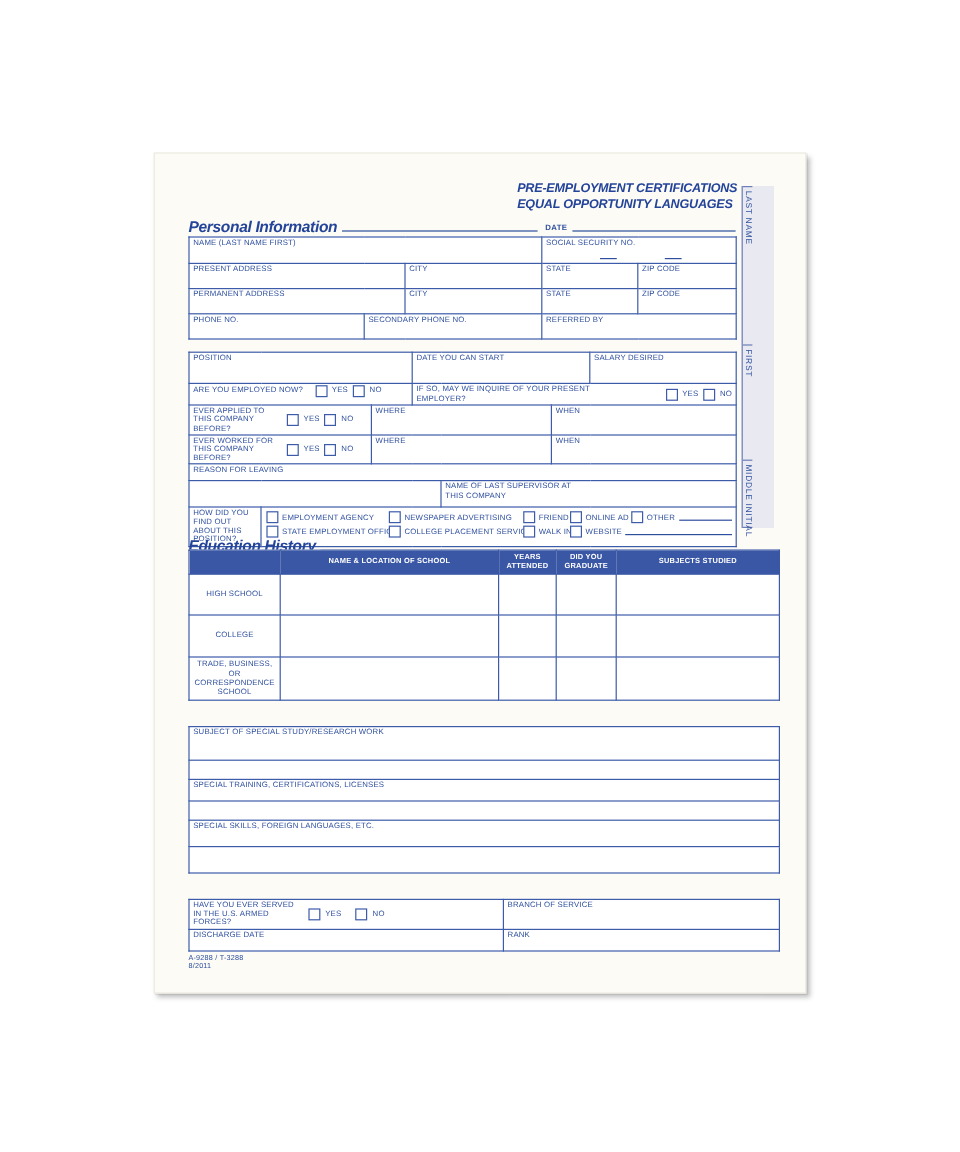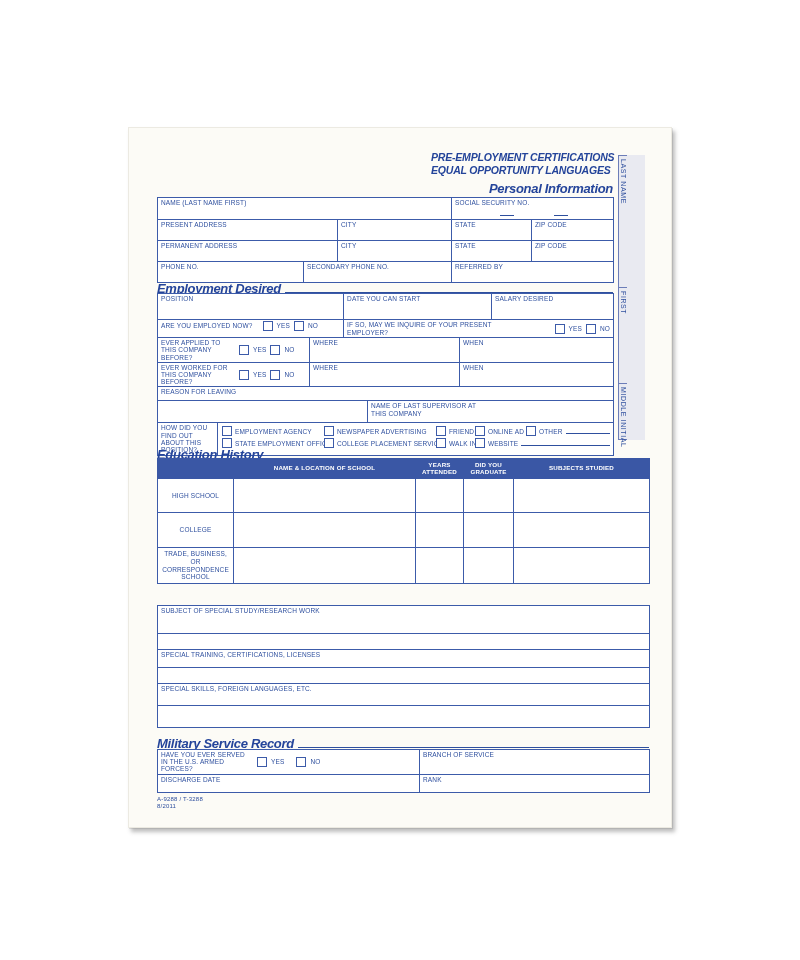--- a/index.html
+++ b/index.html
@@ -106,21 +106,21 @@
     <div class="strip">
       <div class="tick" style="top:0;"></div>
       <div class="tick" style="top:132px;"></div>
       <div class="tick" style="top:228px;"></div>
       <div class="tick" style="top:284px;"></div>
       <div class="vlab" style="top:4px;">LAST NAME</div>
       <div class="vlab" style="top:136px;">FIRST</div>
       <div class="vlab" style="top:232px;">MIDDLE INITIAL</div>
     </div>
 
-    <div class="sec-head" style="top:54px;width:456px;flex-direction:column;">
+    <div class="sec-head" style="top:54px;width:456px;">
       <span class="txt">Personal Information</span>
       <span class="rule" style="flex:1.2;"></span>
       <span class="date-lbl">DATE</span>
       <span class="rule" style="flex:1;"></span>
     </div>
 
     <table class="frame" style="left:28px;top:69px;width:456px;">
       <colgroup>
           <col style="width:146px">
           <col style="width:34px">
@@ -150,24 +150,20 @@
         <td><span>ZIP CODE</span></td>
       </tr>
       <tr style="height:21px;">
         <td><span>PHONE NO.</span></td>
         <td colspan="2"><span>SECONDARY PHONE NO.</span></td>
         <td colspan="2"><span>REFERRED BY</span></td>
       </tr>
     </tbody>
       </table>
 
-    <div class="sec-head" style="top:154px;width:456px;">
-      <span class="txt">Employment Desired</span>
-      <span class="rule"></span>
-    </div>
 
     <table class="frame" style="left:28px;top:165px;width:456px;">
       <colgroup>
           <col style="width:60px">
           <col style="width:92px">
           <col style="width:34px">
           <col style="width:24px">
           <col style="width:92px">
           <col style="width:32px">
           <col style="width:122px">
@@ -342,24 +338,20 @@
           </tr>
       <tr style="height:22px;">
             <td><span>SPECIAL SKILLS, FOREIGN LANGUAGES, ETC.</span></td>
           </tr>
       <tr style="height:22px;">
             <td></td>
           </tr>
     </tbody>
       </table>
 
-    <div class="sec-head" style="top:609px;width:492px;">
-      <span class="txt">Military Service Record</span>
-      <span class="rule"></span>
-    </div>
 
     <table class="frame" style="left:28px;top:621px;width:492px;">
       <colgroup>
           <col style="width:262px">
           <col style="width:230px">
         </colgroup>
       <tbody>
           <tr style="height:24px;">
         <td>
           <div class="flexcell">

